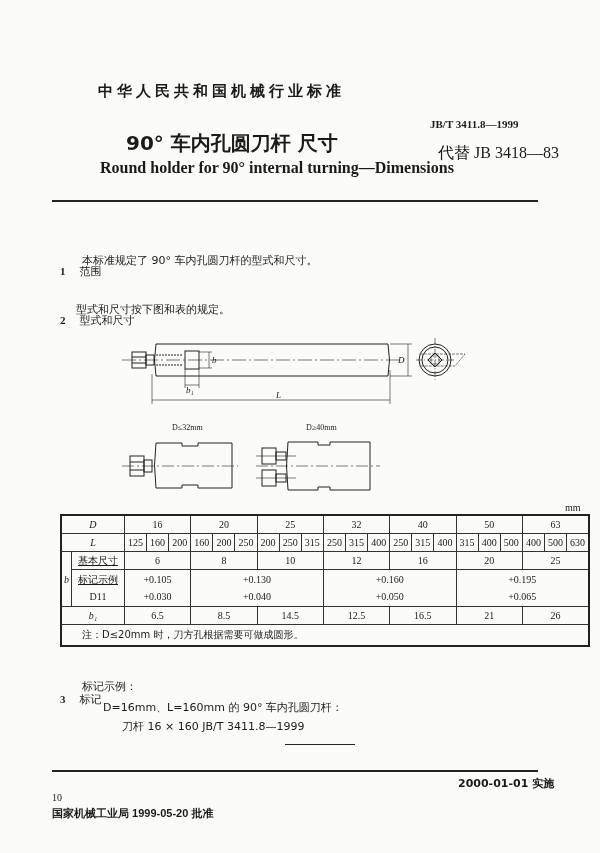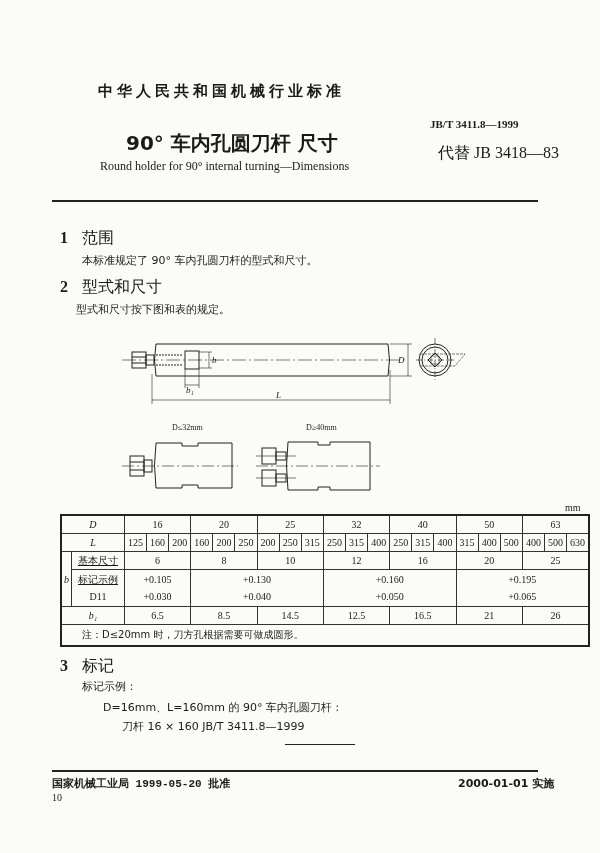--- a/index.html
+++ b/index.html
@@ -5,39 +5,39 @@
   html, body { margin: 0; padding: 0; }
   body {
     width: 600px; height: 853px; background: #fbfbf9; position: relative;
     font-family: "DejaVu Serif", "Liberation Serif", serif; color: #1a1a1a; overflow: hidden;
   }
   .abs { position: absolute; }
   .hdr-org { left: 98px; top: 82px; font-size: 15px; letter-spacing: 4px; font-family: "DejaVu Sans", sans-serif; font-weight: bold; }
   .hdr-code { left: 430px; top: 118px; font-size: 11px; font-weight: bold; font-family: "Liberation Serif", serif; }
   .hdr-title { left: 126px; top: 130px; font-size: 20px; font-weight: bold; font-family: "DejaVu Sans", sans-serif; }
   .hdr-replace { left: 438px; top: 143px; font-size: 16px; font-family: "Liberation Serif", serif; }
-  .hdr-en { left: 100px; top: 159px; font-size: 12px; font-weight: normal; font-family: "Liberation Serif", serif; }
+  .hdr-en { left: 100px; top: 159px; font-size: 16px; font-weight: bold; font-family: "Liberation Serif", serif; }
   .rule-top { left: 52px; top: 200px; width: 486px; height: 2px; background: #222; }
-  .sec { font-size: 16px; font-family: "DejaVu Sans", sans-serif; }
+  .sec { font-size: 11px; font-family: "DejaVu Sans", sans-serif; margin-top: 36px; }
   .sec .num { font-weight: bold; font-family: "Liberation Serif", serif; margin-right: 14px; }
   .para { font-size: 11px; font-family: "DejaVu Sans", sans-serif; }
   .unit { left: 565px; top: 502px; font-size: 10px; font-family: "Liberation Serif", serif; }
   table.dims {
     position: absolute; left: 60px; top: 514px; width: 530px;
     border-collapse: collapse; font-family: "Liberation Serif", serif; font-size: 10px;
     border: 2px solid #222;
   }
   table.dims td { border: 1px solid #333; text-align: center; padding: 0; height: 17px; }
   table.dims td.tol { height: 36px; line-height: 17px; }
   table.dims td.note { text-align: left; padding-left: 20px; font-family: "DejaVu Sans", sans-serif; font-size: 10px; height: 20px; }
   .ital { font-style: italic; }
   .cn { font-family: "DejaVu Sans", sans-serif; text-decoration: underline; }
   .example-rule { left: 285px; top: 744px; width: 70px; height: 1px; background: #222; }
   .rule-bottom { left: 52px; top: 770px; width: 486px; height: 2px; background: #222; }
-  .foot-left { left: 52px; top: 776px; font-size: 11px; font-family: Liberation Mono, monospace; font-weight: bold; }
+  .foot-left { left: 52px; top: 806px; font-size: 11px; font-family: Liberation Sans, sans-serif; font-weight: bold; }
   .foot-right { left: 458px; top: 776px; font-size: 11px; font-family: "DejaVu Sans", sans-serif; font-weight: bold; }
   .page-num { left: 52px; top: 792px; font-size: 10px; font-family: "Liberation Serif", serif; }
   svg text { font-family: "Liberation Serif", serif; }
 </style>
 </head>
 <body>
 
 <div class="abs hdr-org">中华人民共和国机械行业标准</div>
 <div class="abs hdr-code">JB/T 3411.8—1999</div>
 <div class="abs hdr-title">90° 车内孔圆刀杆  尺寸</div>

